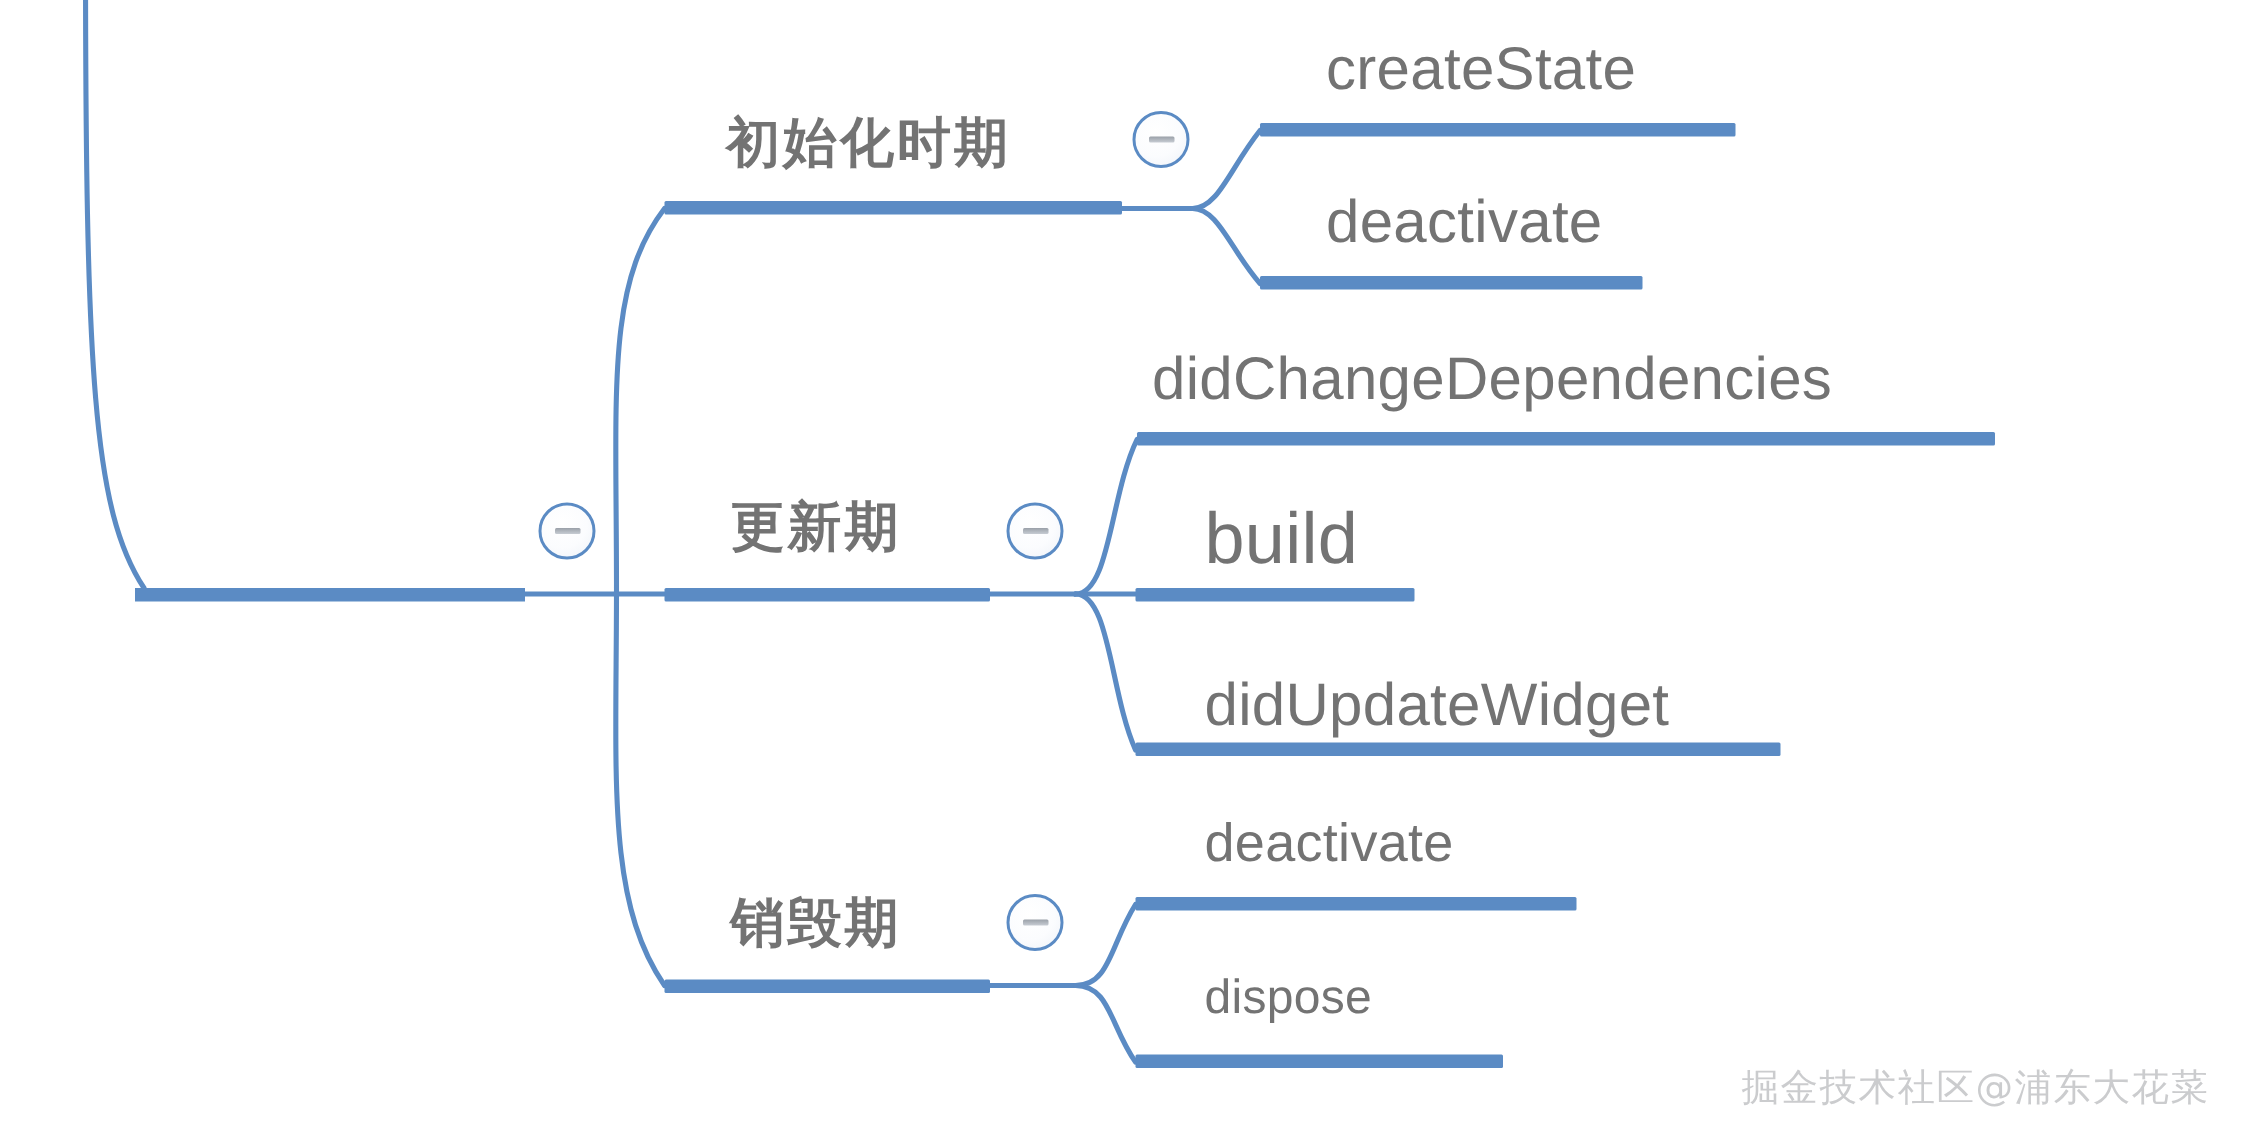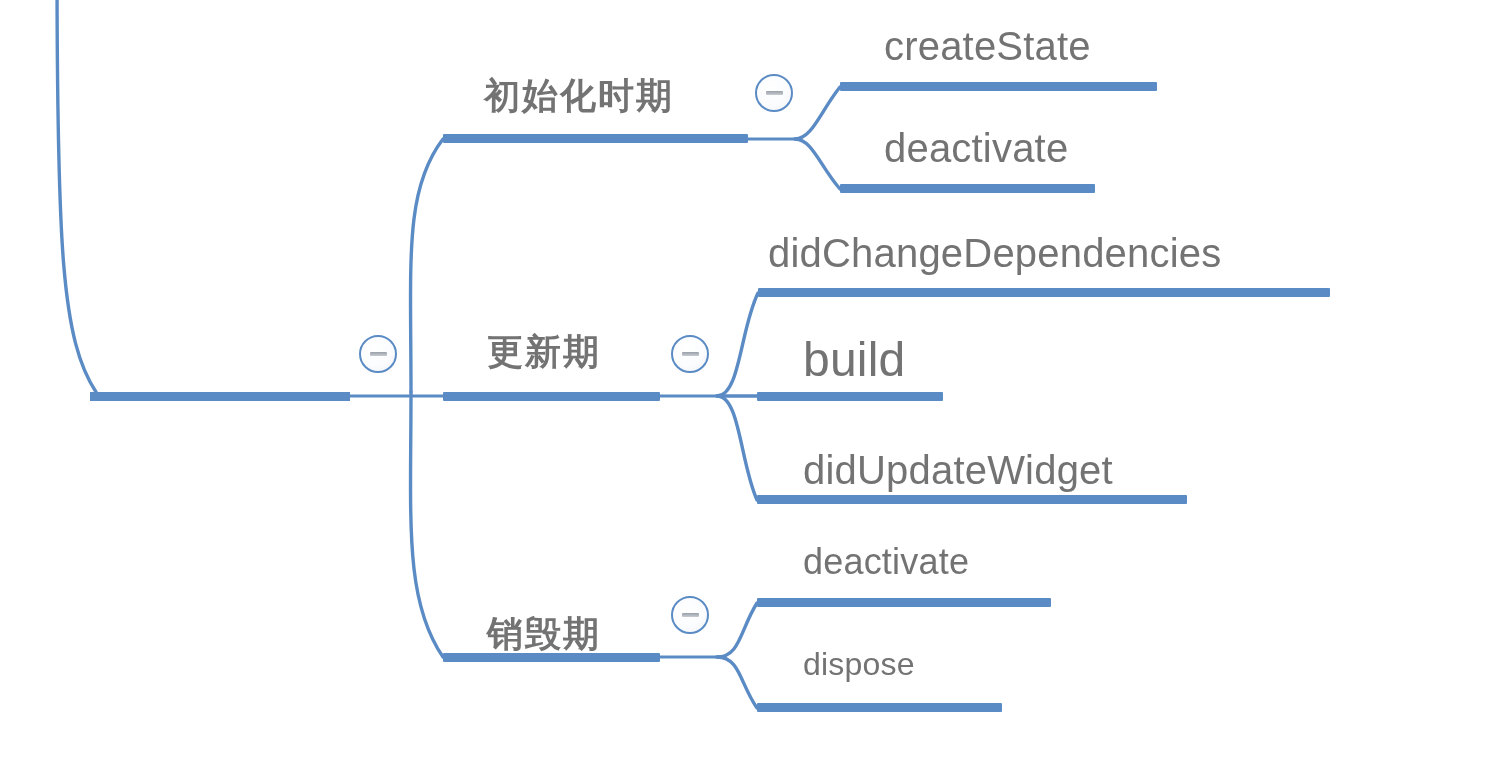--- a/index.html
+++ b/index.html
@@ -103,24 +103,25 @@
       <div style="position: absolute; left: 443px; top: 392px; width: 217px; height: 9px; background: rgb(91, 139, 196); border-radius: 1px;"></div>
       <div class="toggle" style="left: 671px; top: 335px; width: 38px; height: 38px;">
         <span class="minus" style="width: 17px; height: 4px;"></span>
       </div>
       <div class="node-label" style="left: 768px; top: 233px; font-size: 40px;">didChangeDependencies</div>
       <div style="position: absolute; left: 758px; top: 288px; width: 572px; height: 9px; background: rgb(91, 139, 196); border-radius: 1px;"></div>
       <div class="node-label" style="left: 803px; top: 336px; font-size: 48px;">build</div>
       <div style="position: absolute; left: 757px; top: 392px; width: 186px; height: 9px; background: rgb(91, 139, 196); border-radius: 1px;"></div>
       <div class="node-label" style="left: 803px; top: 450px; font-size: 40px;">didUpdateWidget</div>
       <div style="position: absolute; left: 757px; top: 495px; width: 430px; height: 9px; background: rgb(91, 139, 196); border-radius: 1px;"></div>
-      <div class="node-label cjk" style="left: 487px; top: 616px; font-size: 36px;">销毁期</div>
+      <div class="node-label cjk" style="left: 487px; top: 598px; font-size: 36px;">销毁期</div>
       <div style="position: absolute; left: 443px; top: 653px; width: 217px; height: 9px; background: rgb(91, 139, 196); border-radius: 1px;"></div>
       <div class="toggle" style="left: 671px; top: 596px; width: 38px; height: 38px;">
         <span class="minus" style="width: 17px; height: 4px;"></span>
       </div>
       <div class="node-label" style="left: 803px; top: 544px; font-size: 36px;">deactivate</div>
       <div style="position: absolute; left: 757px; top: 598px; width: 294px; height: 9px; background: rgb(91, 139, 196); border-radius: 1px;"></div>
       <div class="node-label" style="left: 803px; top: 648px; font-size: 32px;">dispose</div>
       <div style="position: absolute; left: 757px; top: 703px; width: 245px; height: 9px; background: rgb(91, 139, 196); border-radius: 1px;"></div>
     </div>
 
+  <div class="watermark" id="watermark" style="left: 1161px; top: 708px; font-size: 25px;">掘金技术社区@浦东大花菜</div>
 </div>
 
 </body></html>

